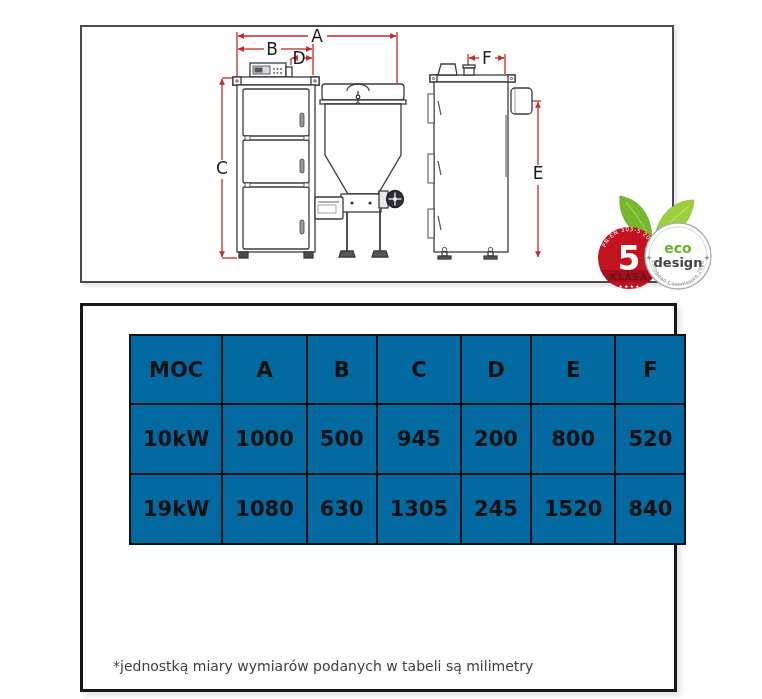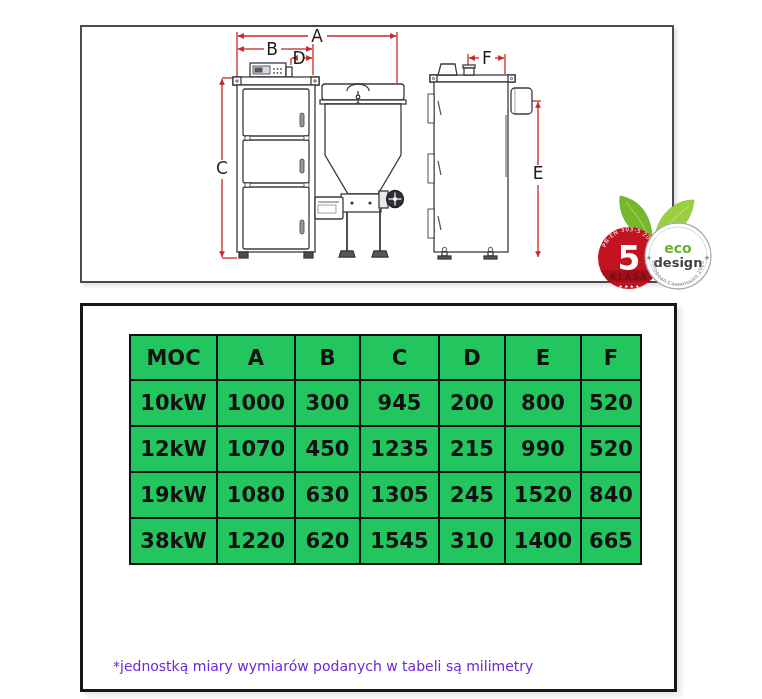--- a/index.html
+++ b/index.html
@@ -9,26 +9,26 @@
   .diagram-panel{position:absolute;left:80px;top:25px;width:590px;height:254px;
           background:#ffffff;border:2px solid #4a4a52;box-shadow:3px 3px 4px rgba(0,0,0,.12);}
   .diagram-panel svg{display:block;}
   
   .badges{position:absolute;left:596px;top:190px;width:128px;height:112px;z-index:5;}
   
   .table-panel{position:absolute;left:80px;top:303px;width:591px;height:383px;
           background:#ffffff;border:3px solid #17171a;box-shadow:4px 4px 5px rgba(0,0,0,.10);}
   table.dims{position:absolute;left:46px;top:28px;border-collapse:collapse;table-layout:fixed;}
   table.dims td,table.dims th{border:2px solid #111111;text-align:center;vertical-align:middle;
-          font-size:21px;color:#111;padding:0;background:#22c55e;}
+          font-size:21px;color:#111;padding:12px;background:#0369a1;}
   table.dims th{font-weight:bold;height:43px;}
   table.dims td{height:44px;font-weight:bold;}
   table.dims td.rowlabel{font-weight:bold;text-align:center;}
   .c0{width:87px}.c1{width:78px}.c2{width:65px}.c3{width:79px}.c4{width:66px}.c5{width:76px}.c6{width:60px}
-  .footnote{position:absolute;left:30px;top:352px;font-size:14px;color:#6d28d9;}
+  .footnote{position:absolute;left:30px;top:352px;font-size:14px;color:#404040;}
   text{font-family:"DejaVu Sans","Liberation Sans",sans-serif;}
 </style>
 </head>
 <body>
 
 <div class="canvas">
 
   <div class="diagram-panel">
     <svg width="590" height="254" viewBox="0 0 590 254">
       <defs>
@@ -245,51 +245,33 @@
           <th>C</th>
           <th>D</th>
           <th>E</th>
           <th>F</th>
         </tr>
       </thead>
       <tbody>
         <tr>
           <td class="rowlabel">10kW</td>
           <td>1000</td>
-          <td>300</td>
+          <td>500</td>
           <td>945</td>
           <td>200</td>
           <td>800</td>
-          <td>520</td>
-        </tr>
-        <tr>
-          <td class="rowlabel">12kW</td>
-          <td>1070</td>
-          <td>450</td>
-          <td>1235</td>
-          <td>215</td>
-          <td>990</td>
           <td>520</td>
         </tr>
         <tr>
           <td class="rowlabel">19kW</td>
           <td>1080</td>
           <td>630</td>
           <td>1305</td>
           <td>245</td>
           <td>1520</td>
           <td>840</td>
         </tr>
-        <tr>
-          <td class="rowlabel">38kW</td>
-          <td>1220</td>
-          <td>620</td>
-          <td>1545</td>
-          <td>310</td>
-          <td>1400</td>
-          <td>665</td>
-        </tr>
       </tbody>
     </table>
     <div class="footnote">*jednostką miary wymiarów podanych w tabeli są milimetry</div>
   </div>
 
 </div>
 
 </body></html>

